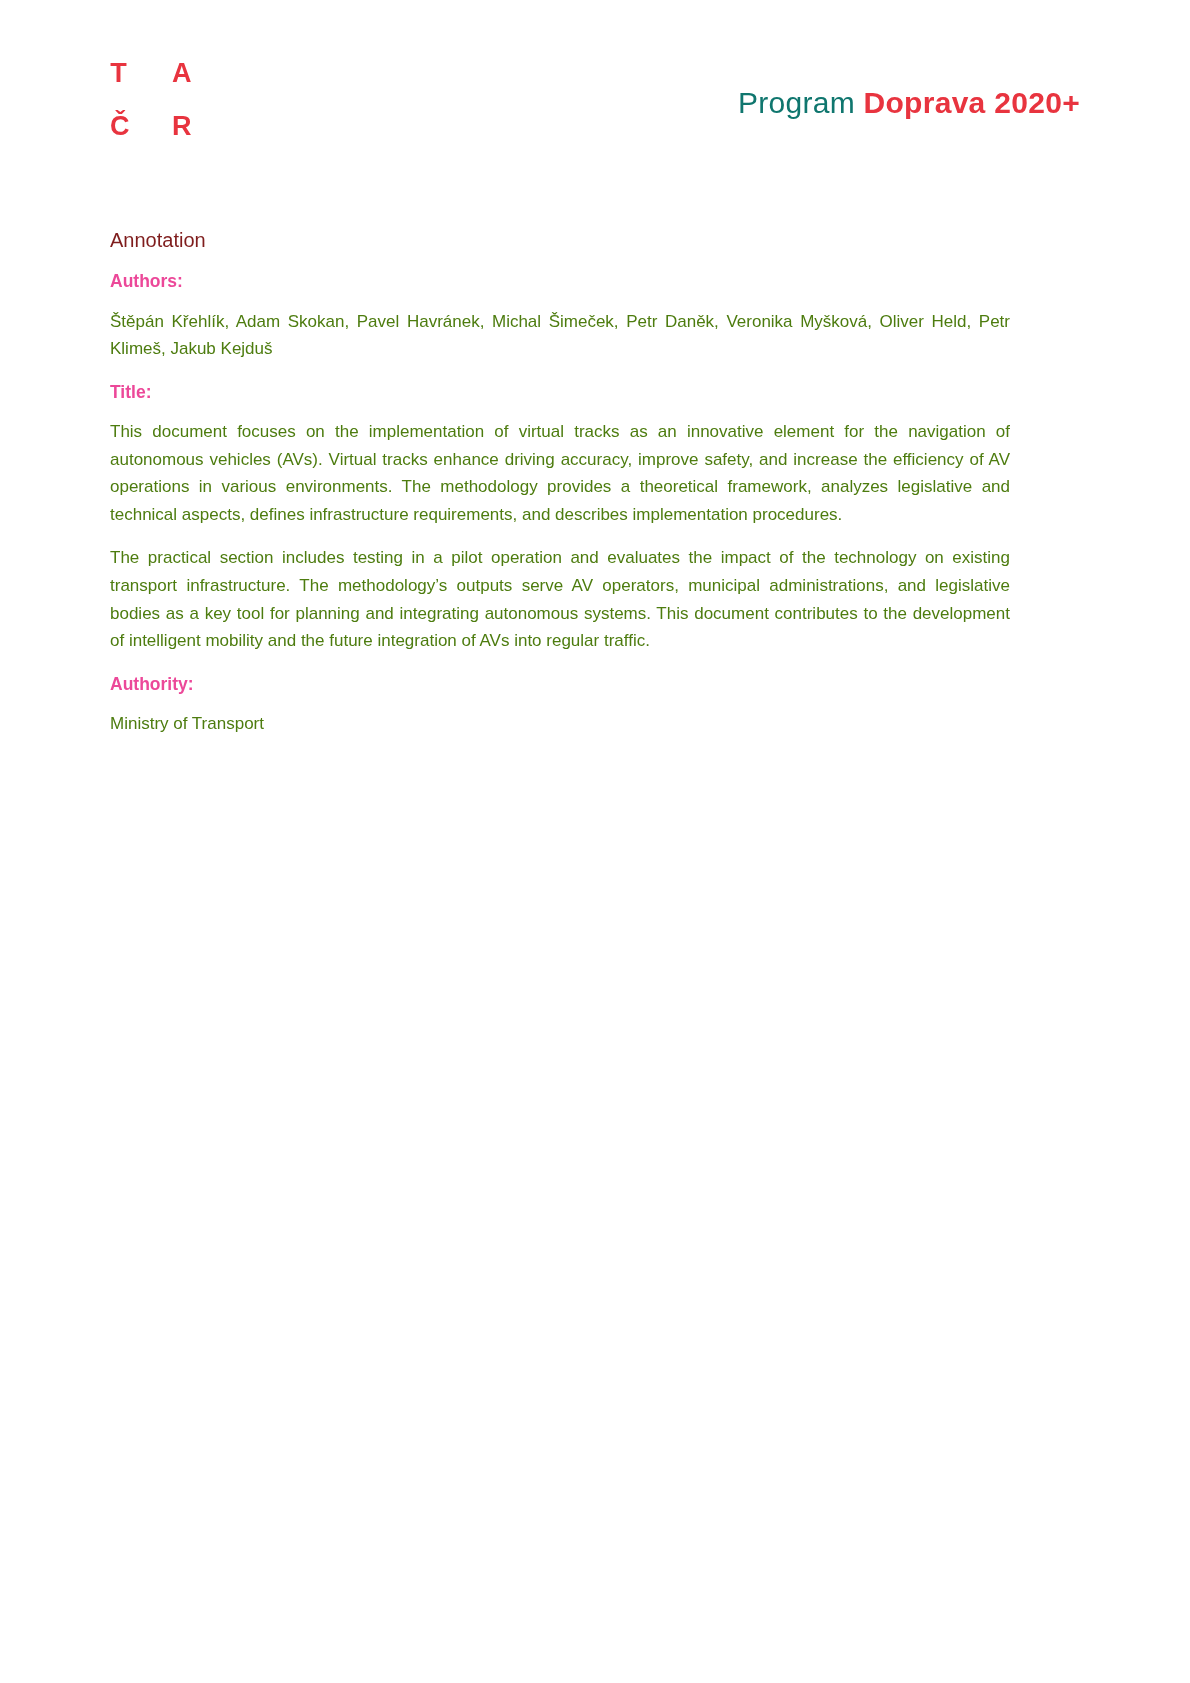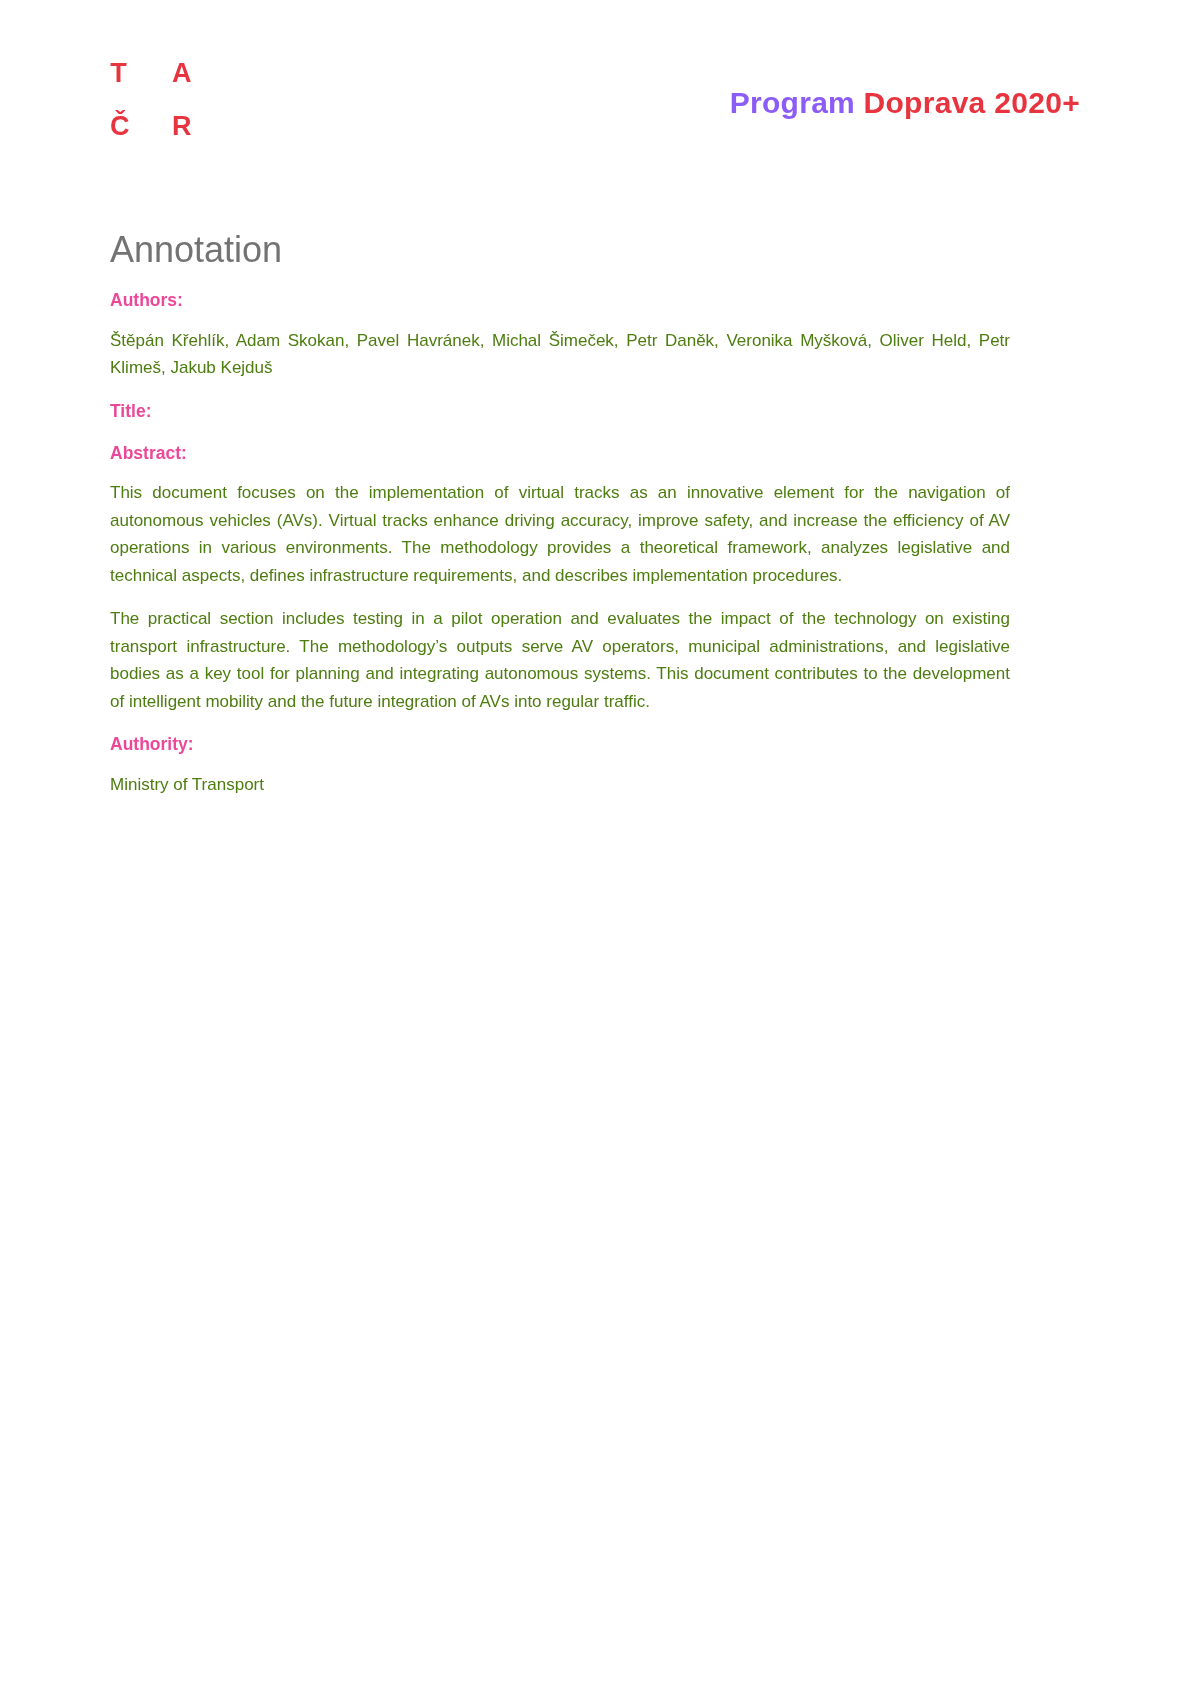--- a/index.html
+++ b/index.html
@@ -58,43 +58,43 @@
 
   .program-mark {
     position: absolute;
     right: 0;
     top: 28px;
     font-size: 30px;
     white-space: nowrap;
     line-height: 1;
   }
   .program-word {
-    color: #8b5cf6;
-    font-weight: 700;
+    color: #0f766e;
+    font-weight: 400;
     letter-spacing: 0.3px;
   }
   .program-name {
     color: #e8343f;
     font-weight: bold;
     letter-spacing: 0.3px;
     text-align: center;
   }
 
   
   .content {
     position: absolute;
     top: 228px;
     left: 110px;
     width: 900px;
   }
 
   h1.section-title {
-    font-size: 36px;
+    font-size: 20px;
     font-weight: 400;
-    color: #737373;
+    color: #7f1d1d;
     margin: 0 0 10px 0;
     line-height: 1.2;
   }
 
   .label {
     font-size: 17.5px;
     font-weight: bold;
     color: #ec4899;
     margin: 18px 0 14px 0;
     line-height: 1.35;
@@ -140,21 +140,20 @@
 
   <div class="content">
 
     <h1 class="section-title">Annotation</h1>
 
     <div class="label">Authors:</div>
     <p class="body">Štěpán Křehlík, Adam Skokan, Pavel Havránek, Michal Šimeček, Petr Daněk, Veronika Myšková, Oliver Held, Petr Klimeš, Jakub Kejduš</p>
 
     <div class="label">Title:</div>
 
-    <div class="label">Abstract:</div>
     <p class="body">This document focuses on the implementation of virtual tracks as an innovative element for the navigation of autonomous vehicles (AVs). Virtual tracks enhance driving accuracy, improve safety, and increase the efficiency of AV operations in various environments. The methodology provides a theoretical framework, analyzes legislative and technical aspects, defines infrastructure requirements, and describes implementation procedures.</p>
     <p class="body">The practical section includes testing in a pilot operation and evaluates the impact of the technology on existing transport infrastructure. The methodology’s outputs serve AV operators, municipal administrations, and legislative bodies as a key tool for planning and integrating autonomous systems. This document contributes to the development of intelligent mobility and the future integration of AVs into regular traffic.</p>
 
     <div class="label">Authority:</div>
 
     <p class="body last no-justify">Ministry of Transport</p>
 
   </div>
 
 </div>

